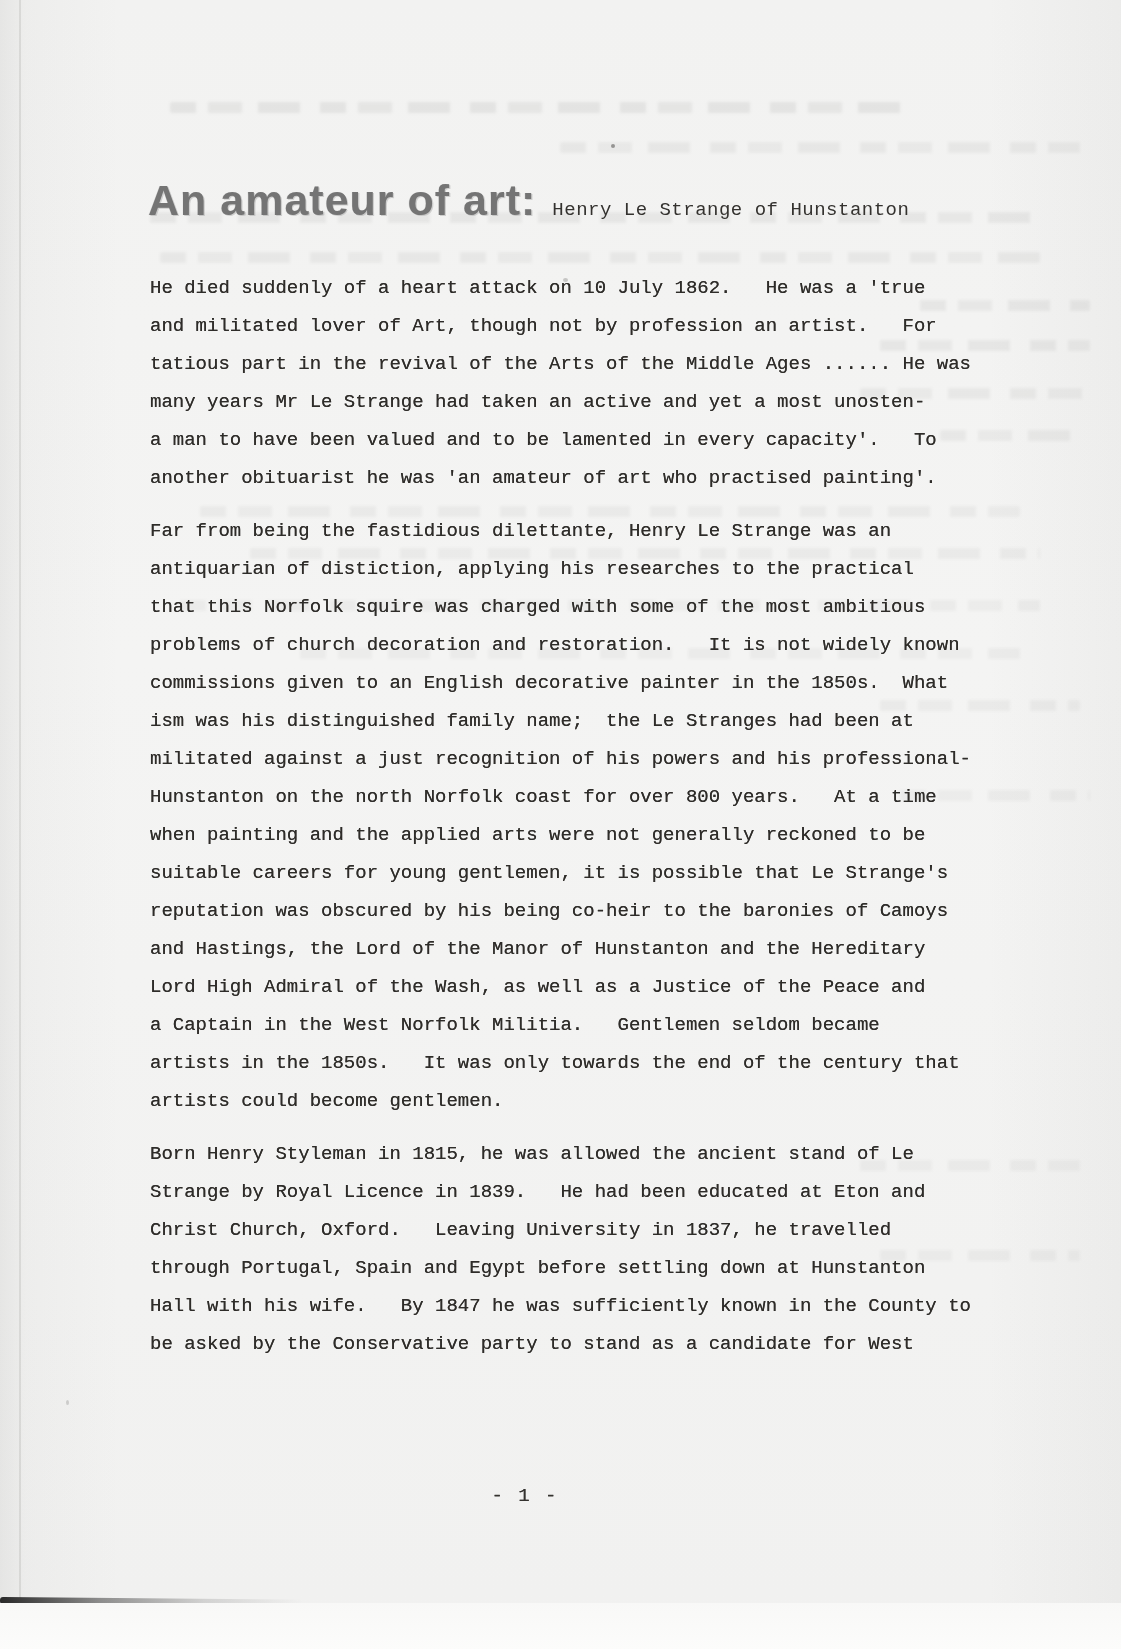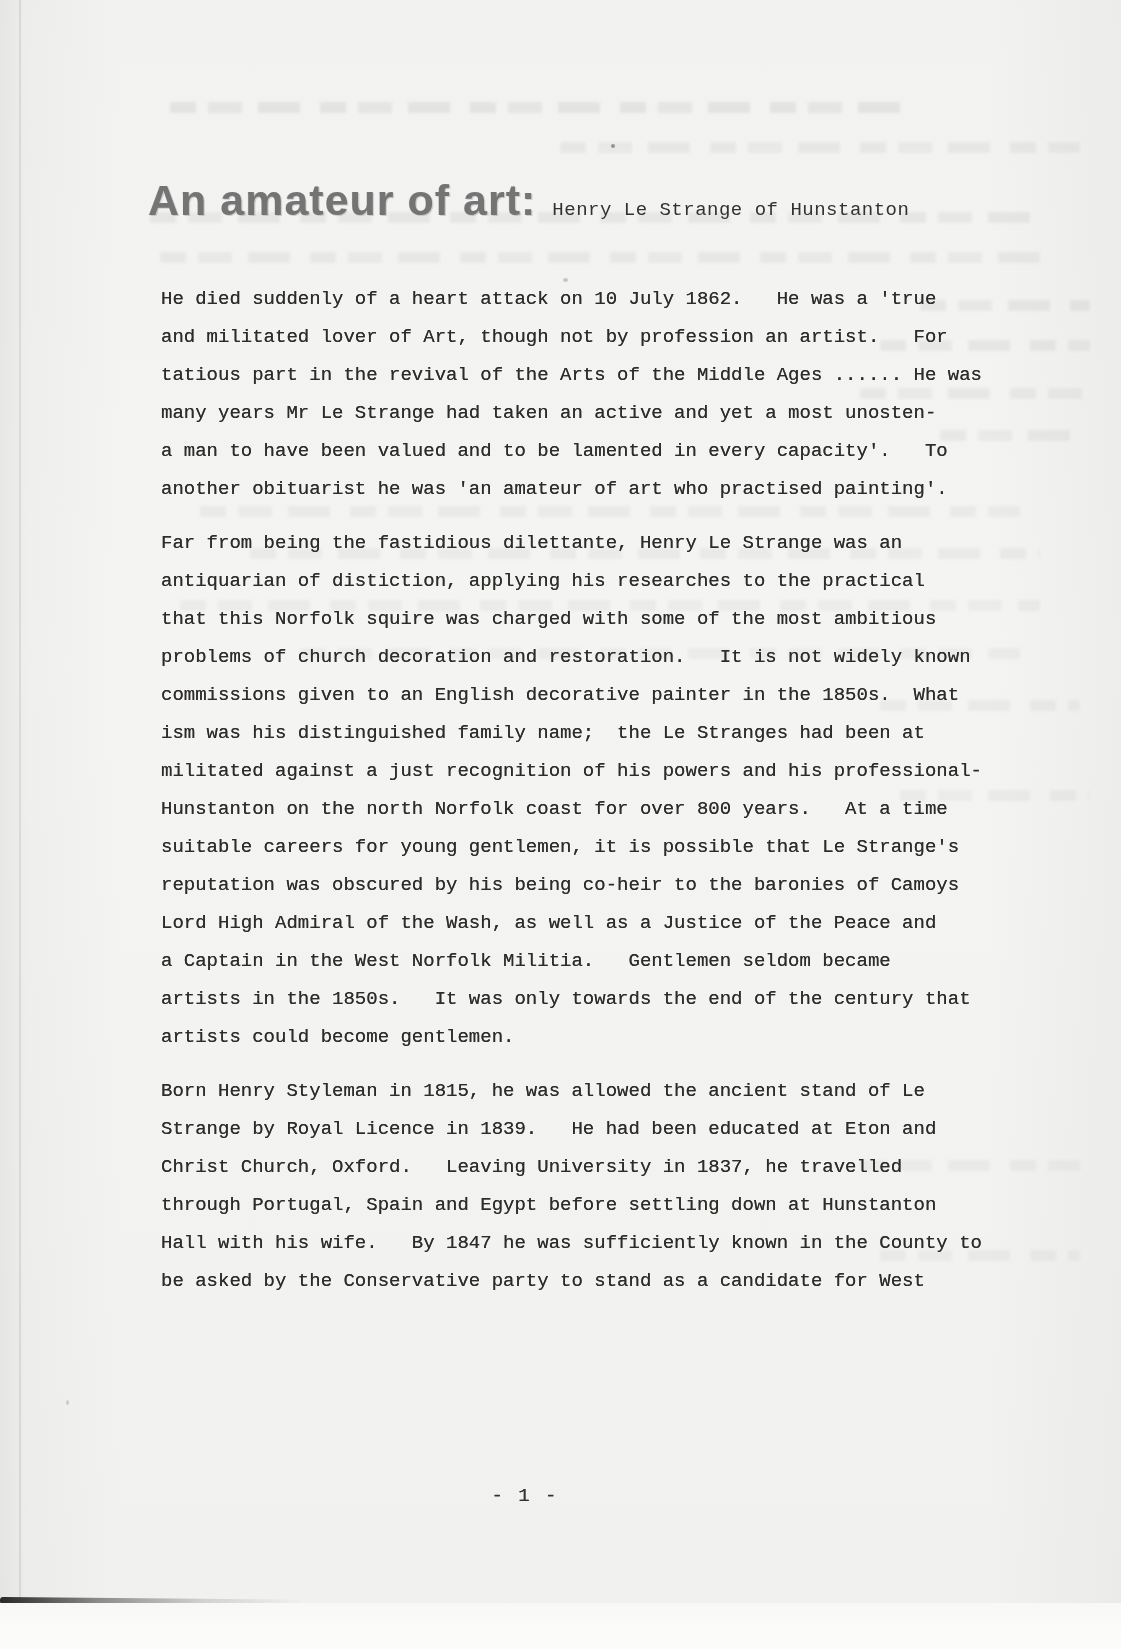--- a/index.html
+++ b/index.html
@@ -38,21 +38,21 @@
     text-shadow:1.2px 1.2px 0 rgba(140,140,140,0.35), -0.4px -0.4px 0 rgba(160,160,160,0.3);
   }
   .title-sub {
     font-family:"Liberation Mono", monospace;
     font-size:19px; color:#34322f; margin-left:16px; letter-spacing:0.5px;
   }
   .body-text {
     position:absolute; left:145px; top:264px; width:840px;
     color:#2e2c29; font-size:19px; line-height:38px;
   }
-  .para { margin:16px; }
+  .para { margin:5px; }
   .para + .para { margin-top:15px; }
   .line {
     white-space:pre;
     text-shadow:0 0 0.6px rgba(46,44,41,0.85);
   }
   .page-number {
     position:absolute; left:0; top:1485px; width:1050px; text-align:center;
     font-size:19px; color:#34322f; letter-spacing:2px;
     text-shadow:0 0 0.6px rgba(46,44,41,0.85);
   }
@@ -112,22 +112,24 @@
     </div>
     <div class="para">
       <div class="line">Far from being the fastidious dilettante, Henry Le Strange was an</div>
       <div class="line">antiquarian of distiction, applying his researches to the practical</div>
       <div class="line">that this Norfolk squire was charged with some of the most ambitious</div>
       <div class="line">problems of church decoration and restoration.   It is not widely known</div>
       <div class="line">commissions given to an English decorative painter in the 1850s.  What</div>
       <div class="line">ism was his distinguished family name;  the Le Stranges had been at</div>
       <div class="line">militated against a just recognition of his powers and his professional-</div>
       <div class="line">Hunstanton on the north Norfolk coast for over 800 years.   At a time</div>
+      <div class="line">when painting and the applied arts were not generally reckoned to be</div>
       <div class="line">suitable careers for young gentlemen, it is possible that Le Strange's</div>
       <div class="line">reputation was obscured by his being co-heir to the baronies of Camoys</div>
+      <div class="line">and Hastings, the Lord of the Manor of Hunstanton and the Hereditary</div>
       <div class="line">Lord High Admiral of the Wash, as well as a Justice of the Peace and</div>
       <div class="line">a Captain in the West Norfolk Militia.   Gentlemen seldom became</div>
       <div class="line">artists in the 1850s.   It was only towards the end of the century that</div>
       <div class="line">artists could become gentlemen.</div>
     </div>
     <div class="para">
       <div class="line">Born Henry Styleman in 1815, he was allowed the ancient stand of Le</div>
       <div class="line">Strange by Royal Licence in 1839.   He had been educated at Eton and</div>
       <div class="line">Christ Church, Oxford.   Leaving University in 1837, he travelled</div>
       <div class="line">through Portugal, Spain and Egypt before settling down at Hunstanton</div>

